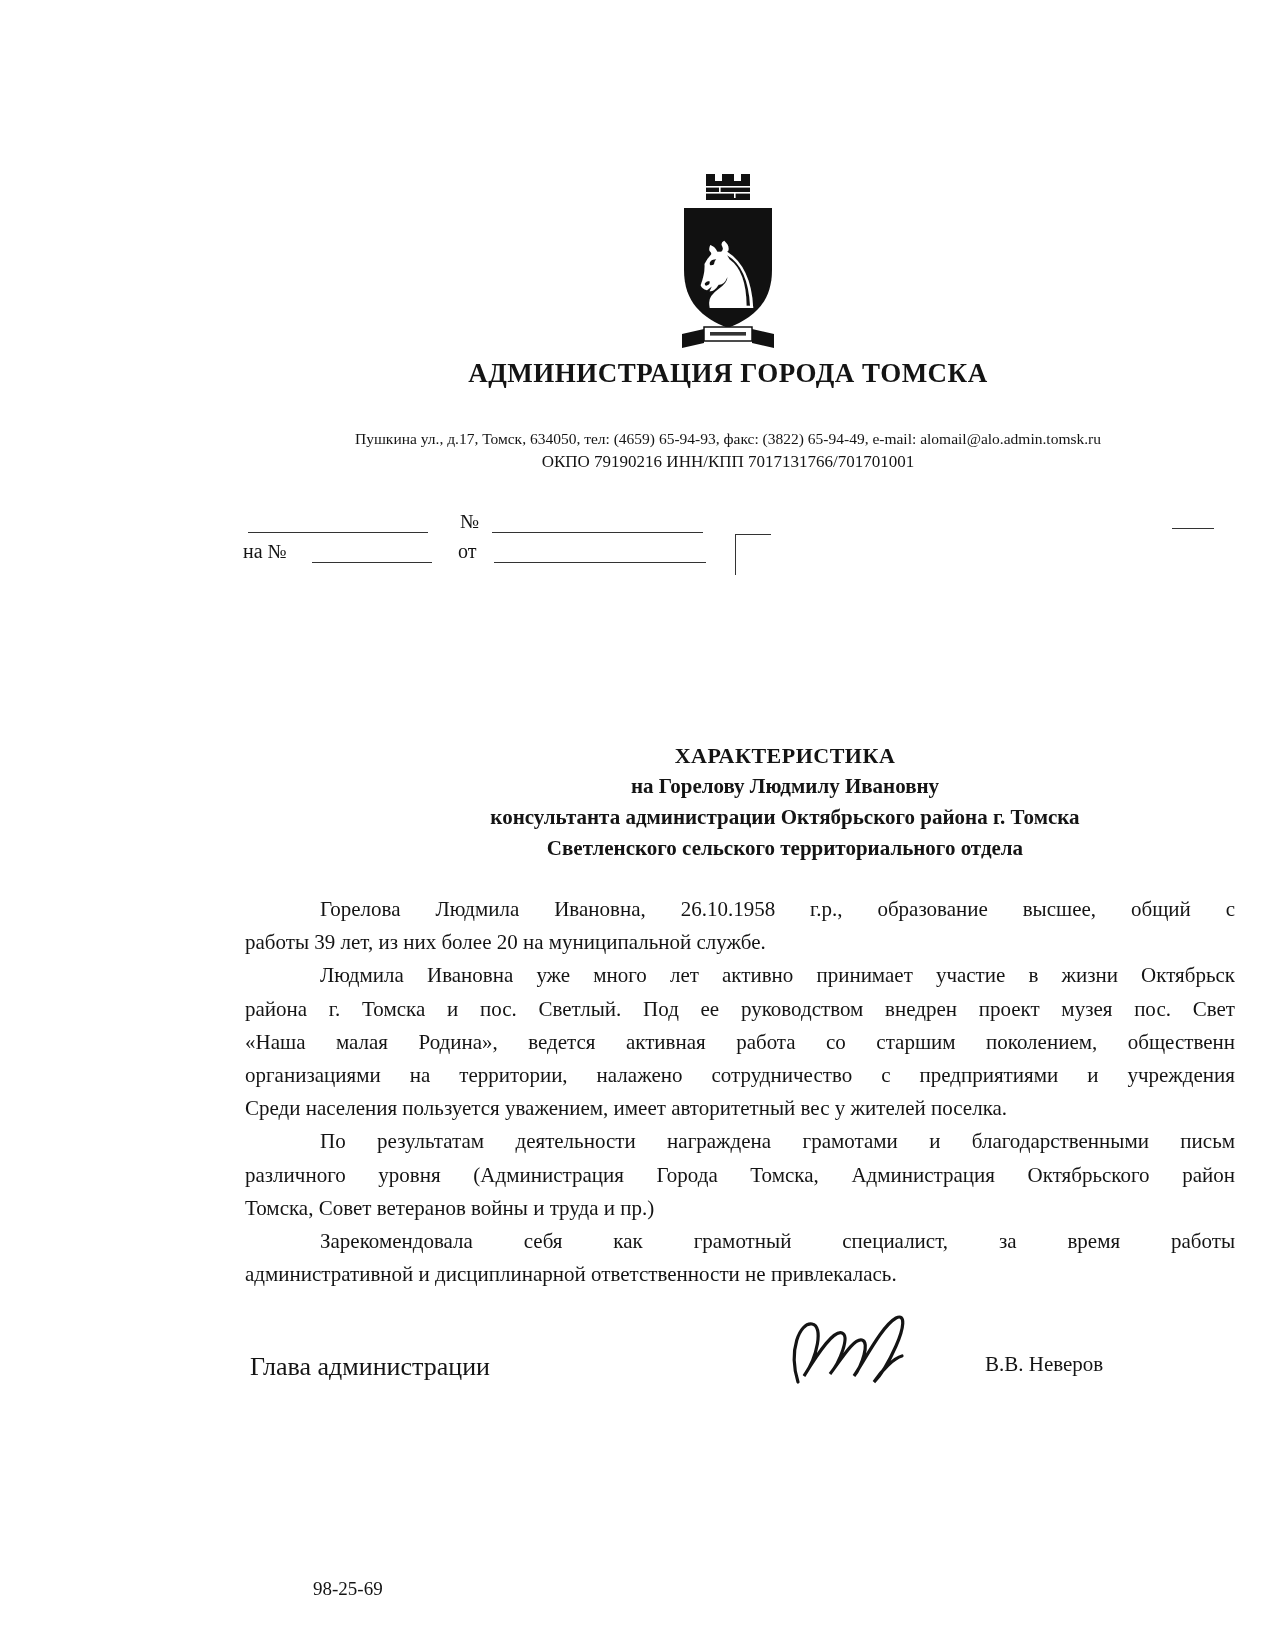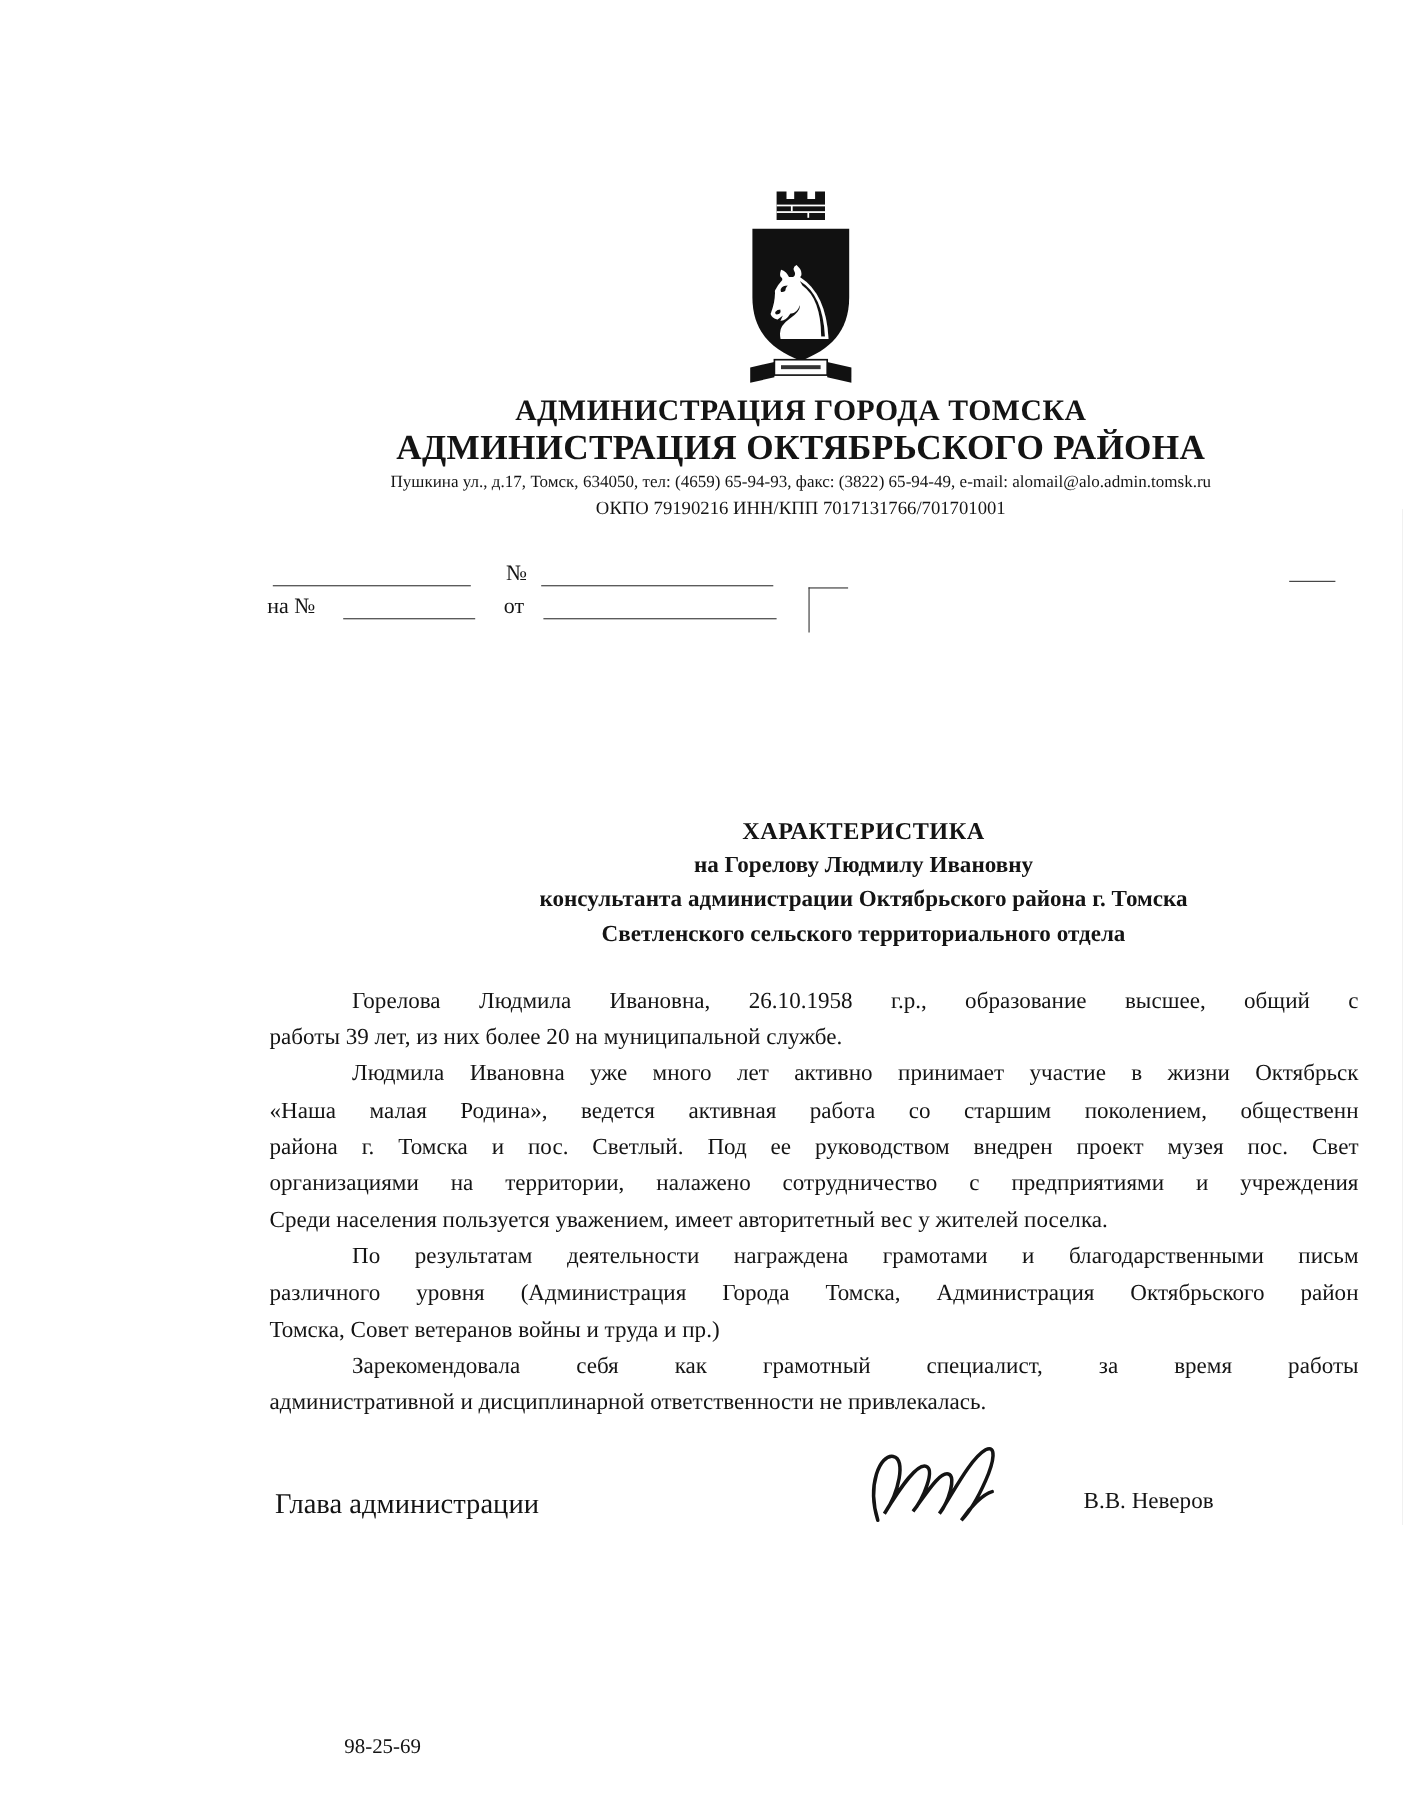--- a/index.html
+++ b/index.html
@@ -51,21 +51,20 @@
       <text x="63" y="142" text-anchor="middle" font-size="92" fill="#ffffff" font-family="'DejaVu Sans', sans-serif">♞</text>
 
       <polygon points="18,168 40,163 40,177 18,182" fill="#111"></polygon>
       <polygon points="110,168 88,163 88,177 110,182" fill="#111"></polygon>
       <rect x="40" y="161" width="48" height="14" fill="#ffffff" stroke="#111" stroke-width="1.5"></rect>
       <rect x="46" y="166" width="36" height="3.6" fill="#333"></rect>
     </svg>
   </div>
 
   <div class="abs org1">АДМИНИСТРАЦИЯ ГОРОДА ТОМСКА</div>
-  <div class="abs org2">АДМИНИСТРАЦИЯ ОКТЯБРЬСКОГО РАЙОНА</div>
   <div class="abs addr">Пушкина ул., д.17, Томск, 634050, тел: (4659) 65-94-93, факс: (3822) 65-94-49, e-mail: alomail@alo.admin.tomsk.ru</div>
   <div class="abs codes">ОКПО 79190216 ИНН/КПП 7017131766/701701001</div>
 
   <div class="abs uline" style="left:248px;top:532px;width:180px;"></div>
   <div class="abs flabel" style="left:460px;top:510px;">№</div>
   <div class="abs uline" style="left:492px;top:532px;width:211px;"></div>
   <div class="abs uline" style="left:1172px;top:528px;width:42px;"></div>
 
   <div class="abs flabel" style="left:243px;top:540px;">на №</div>
   <div class="abs uline" style="left:312px;top:562px;width:120px;"></div>
@@ -78,22 +77,22 @@
     <div class="t1">ХАРАКТЕРИСТИКА</div>
     <div>на Горелову Людмилу Ивановну</div>
     <div>консультанта администрации Октябрьского района г. Томска</div>
     <div>Светленского сельского территориального отдела</div>
   </div>
 
   <div class="abs body-block">
     <div class="ln ind just">Горелова Людмила Ивановна, 26.10.1958 г.р., образование высшее, общий с</div>
     <div class="ln">работы 39 лет, из них более 20 на муниципальной службе.</div>
     <div class="ln ind just">Людмила Ивановна уже много лет активно принимает участие в жизни Октябрьск</div>
+    <div class="ln just">района г. Томска и пос. Светлый. Под ее руководством внедрен проект музея пос. Свет</div>
     <div class="ln just">«Наша малая Родина», ведется активная работа со старшим поколением, общественн</div>
-    <div class="ln just">района г. Томска и пос. Светлый. Под ее руководством внедрен проект музея пос. Свет</div>
     <div class="ln just">организациями на территории, налажено сотрудничество с предприятиями и учреждения</div>
     <div class="ln">Среди населения пользуется уважением, имеет авторитетный вес у  жителей поселка.</div>
     <div class="ln ind just">По результатам деятельности награждена грамотами и благодарственными письм</div>
     <div class="ln just">различного уровня (Администрация Города Томска, Администрация Октябрьского район</div>
     <div class="ln">Томска, Совет ветеранов войны и труда и пр.)</div>
     <div class="ln ind just">Зарекомендовала себя как грамотный специалист, за время работы</div>
     <div class="ln">административной и дисциплинарной ответственности не привлекалась.</div>
   </div>
 
   <div class="abs sig-label">Глава администрации</div>

